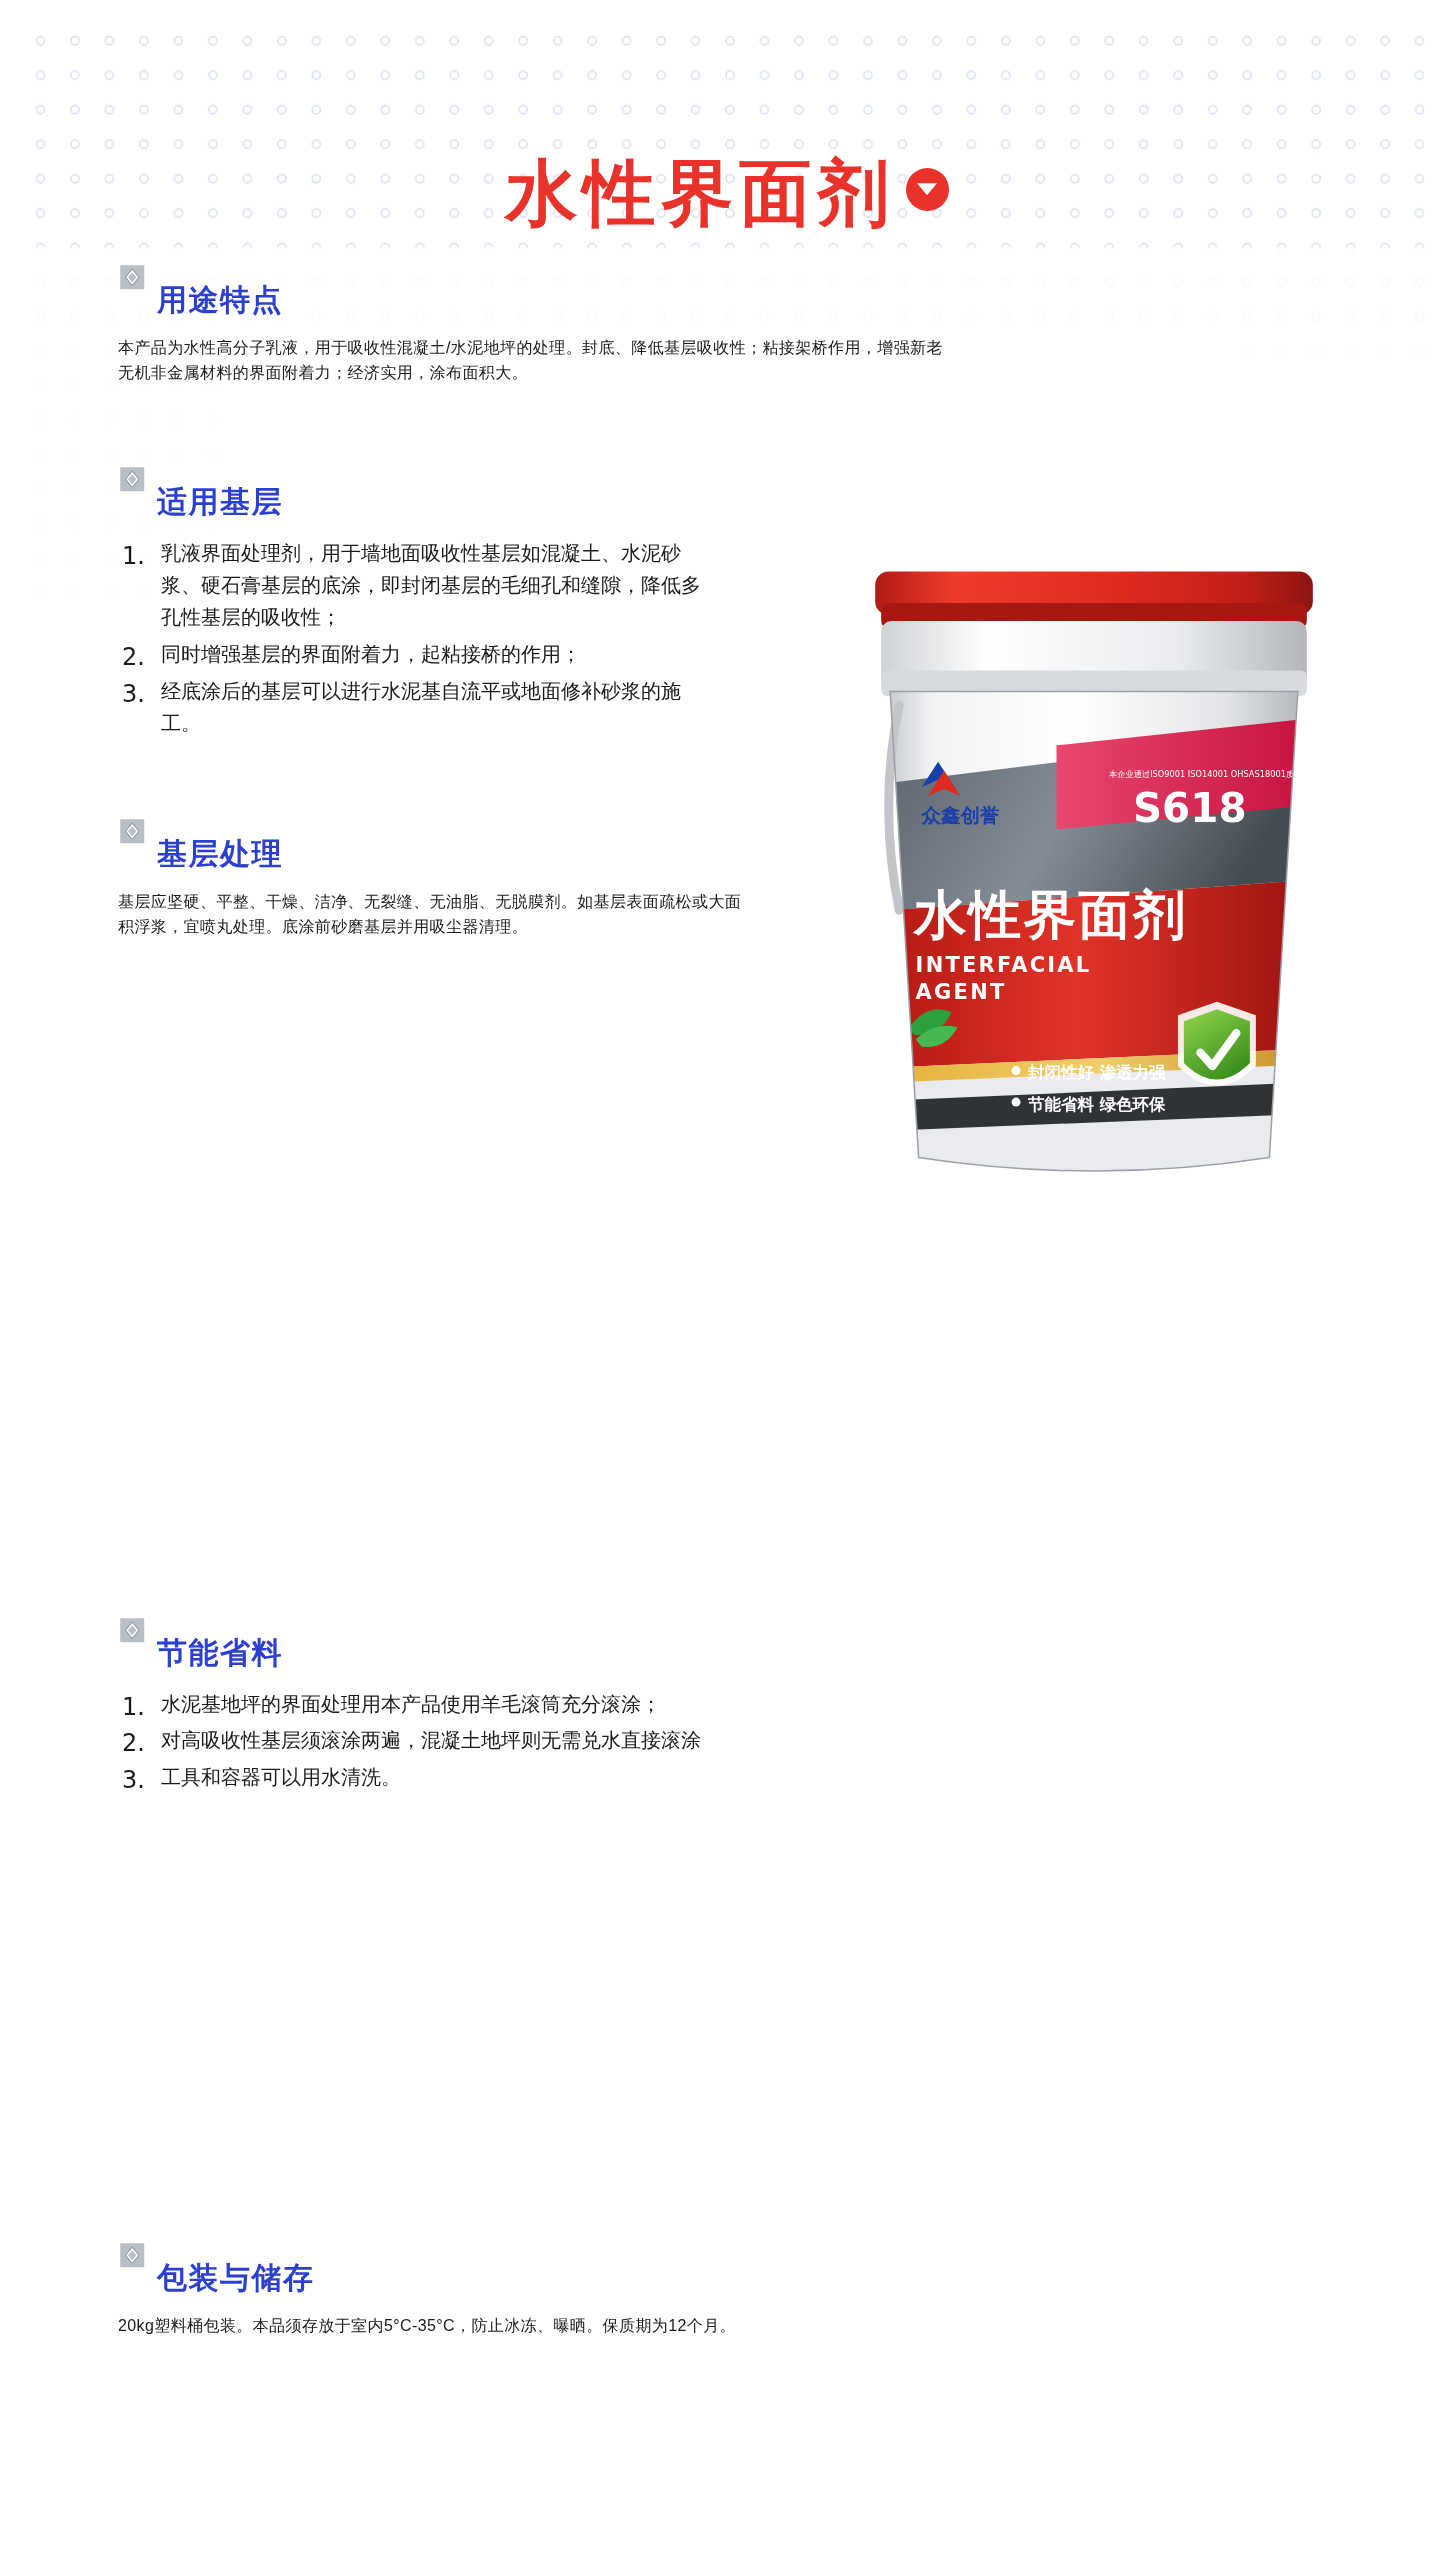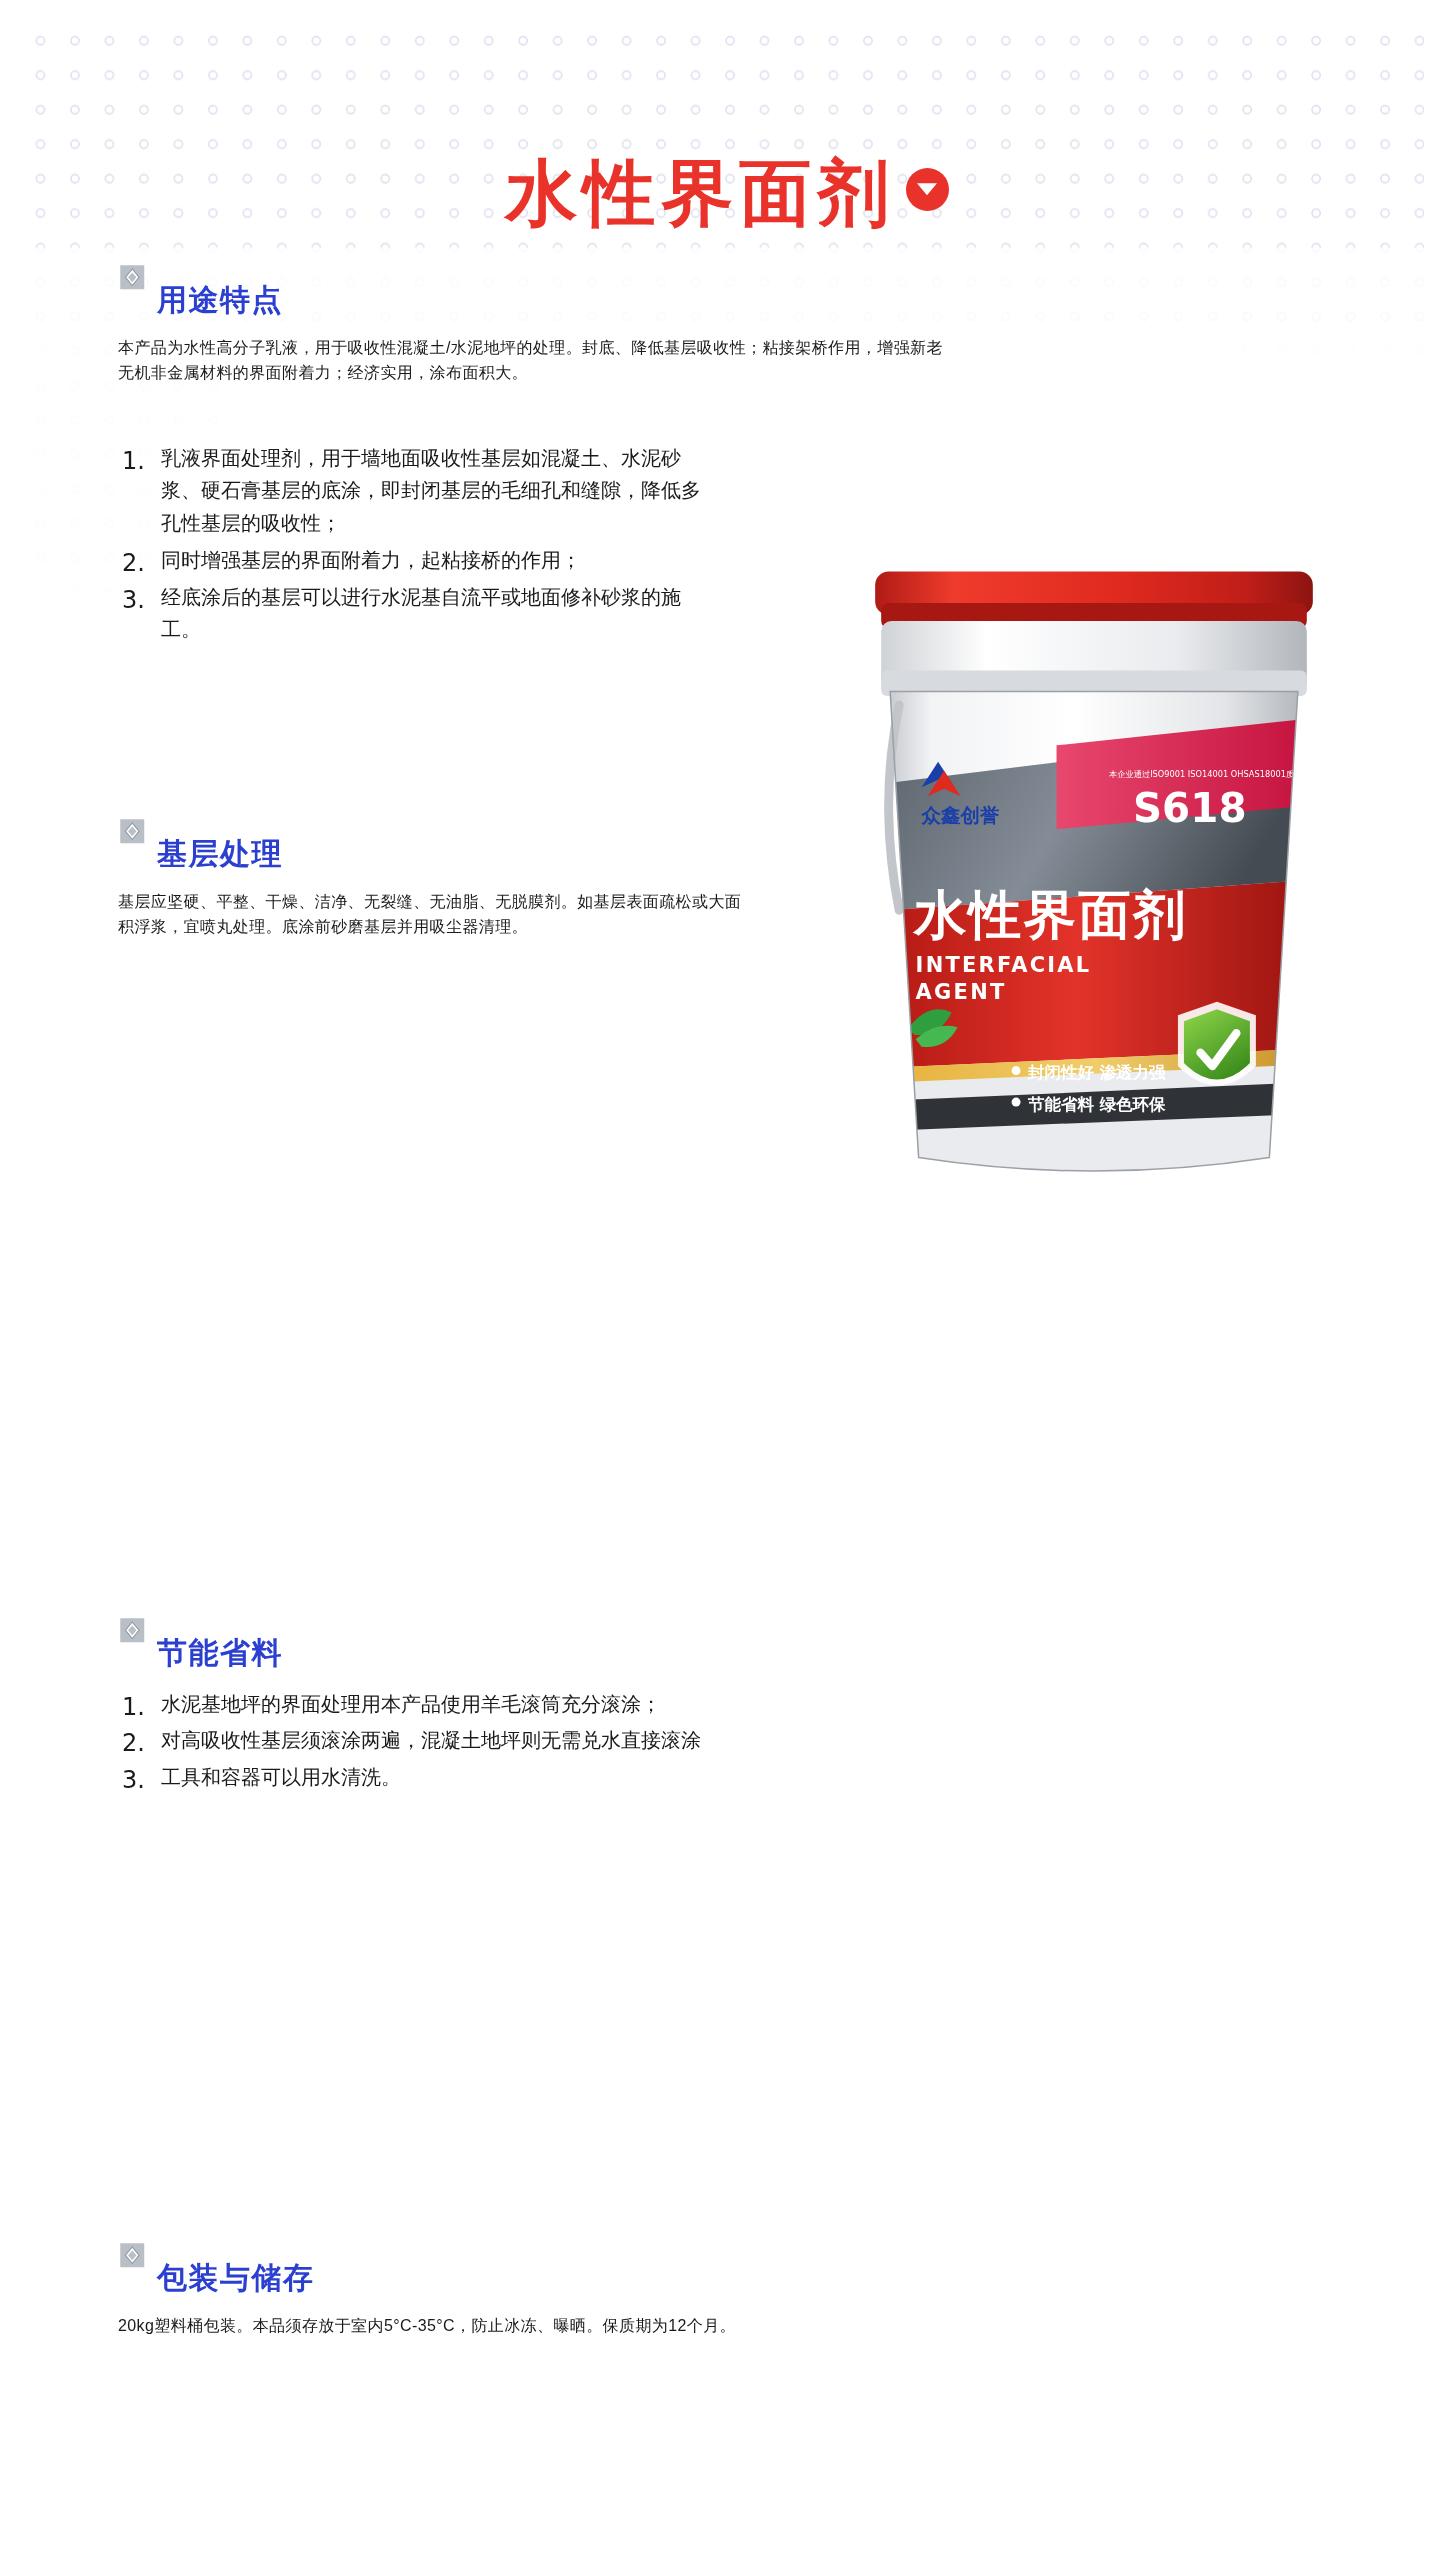--- a/index.html
+++ b/index.html
@@ -186,20 +186,30 @@
           <polygon points="19,8 28,19 19,30 10,19" fill="#ffffff" stroke="#8e949c" stroke-width="1.4"></polygon>
           <polygon points="19,12.5 24.6,19 19,25.5 13.4,19" fill="#b9bfc7"></polygon>
         </svg>
       </span>
       <span class="sec-title">用途特点</span>
     </div>
     <p class="body-text" style="margin:0;">本产品为水性高分子乳液，用于吸收性混凝土/水泥地坪的处理。封底、降低基层吸收性；粘接架桥作用，增强新老无机非金属材料的界面附着力；经济实用，涂布面积大。</p>
   </div>
 
   <div class="section" style="top:442px; width:600px;">
+    <div class="sec-head">
+      <span class="diamond-icon">
+        <svg viewBox="0 0 38 38" width="28.5" height="28.5">
+          <rect x="3" y="3" width="32" height="32" fill="#b9bfc7"></rect>
+          <polygon points="19,8 28,19 19,30 10,19" fill="#ffffff" stroke="#8e949c" stroke-width="1.4"></polygon>
+          <polygon points="19,12.5 24.6,19 19,25.5 13.4,19" fill="#b9bfc7"></polygon>
+        </svg>
+      </span>
+      <span class="sec-title">适用基层</span>
+    </div>
     <ol class="num-list">
       <li>乳液界面处理剂，用于墙地面吸收性基层如混凝土、水泥砂浆、硬石膏基层的底涂，即封闭基层的毛细孔和缝隙，降低多孔性基层的吸收性；</li>
       <li>同时增强基层的界面附着力，起粘接桥的作用；</li>
       <li>经底涂后的基层可以进行水泥基自流平或地面修补砂浆的施工。</li>
     </ol>
   </div>
 
   <div class="bucket-wrap">
     <svg class="bucket-svg" width="570" height="667" viewBox="0 0 760 890">
       <defs>

